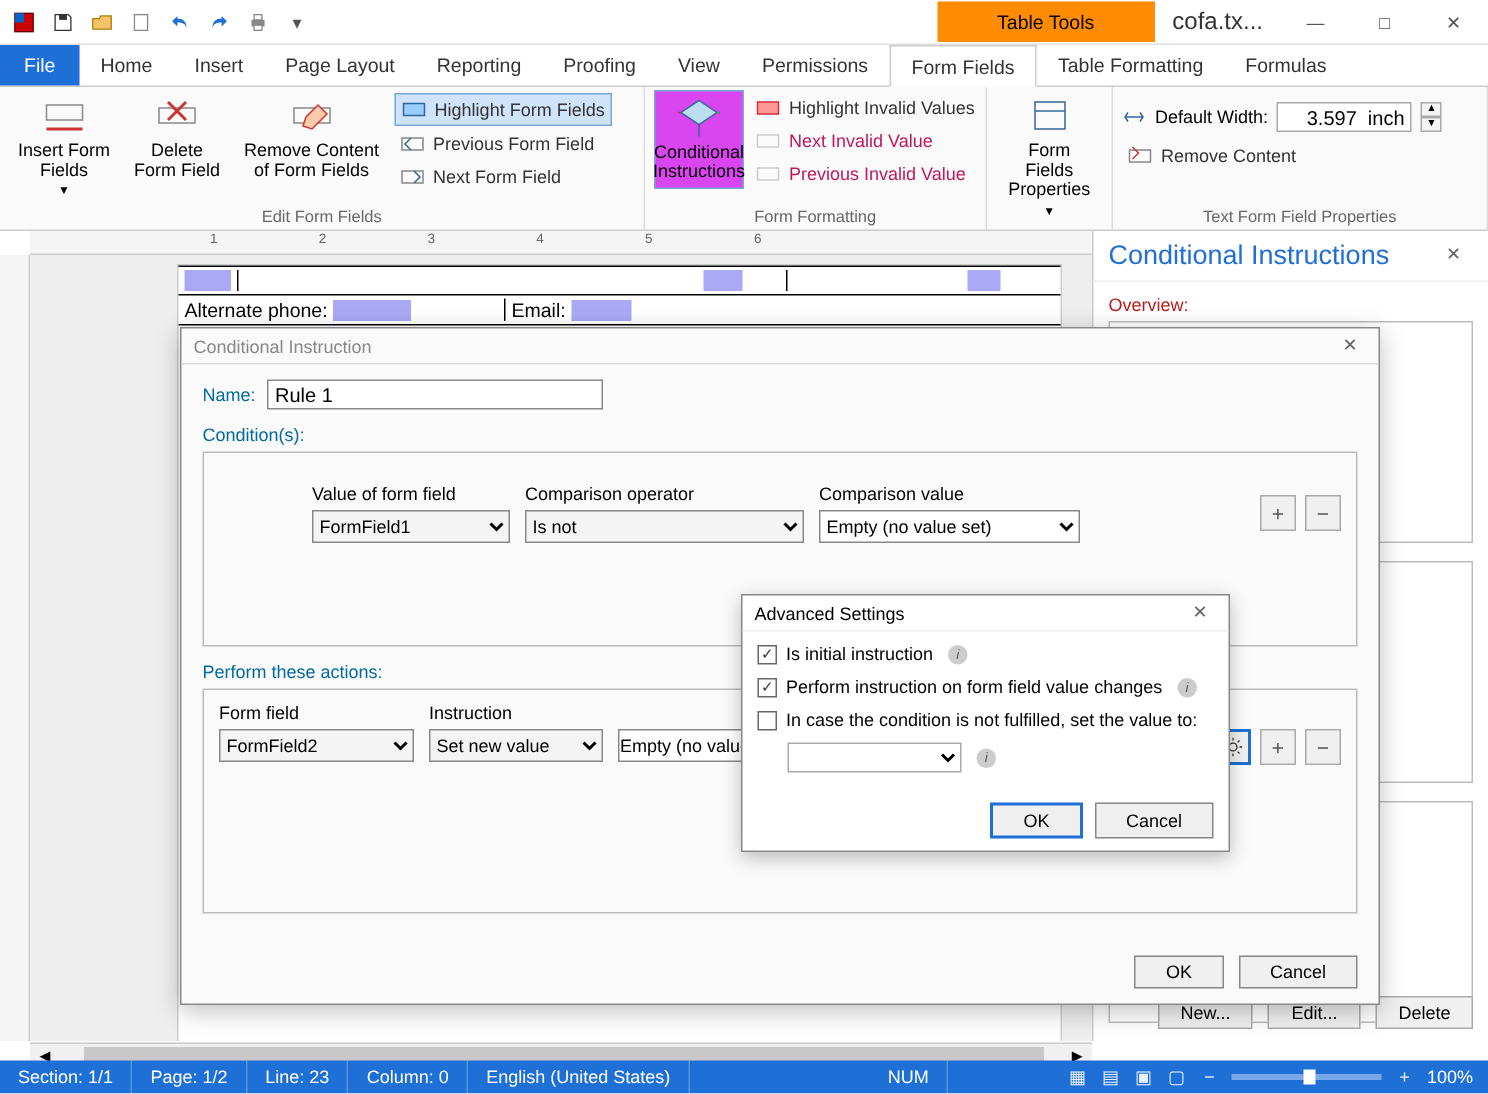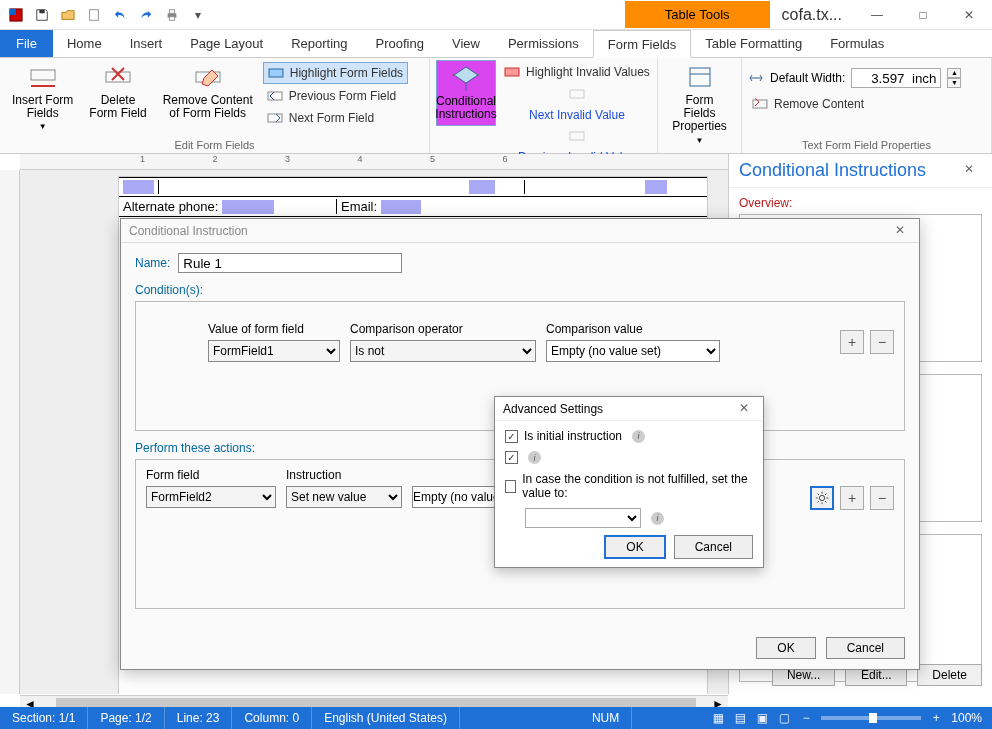--- a/index.html
+++ b/index.html
@@ -25,21 +25,21 @@
 
 .ribbon { height: 96px; background: #fafafa; border-bottom: 1px solid #ccc; display: flex; font-size: 12px; }
 .ribbon-group { border-right: 1px solid #ddd; display: flex; flex-direction: column; padding: 2px 6px 0; }
 .ribbon-group-title { font-size: 11px; color: #666; text-align: center; padding: 2px 0; }
 .ribbon-body { flex: 1; display: flex; align-items: flex-start; gap: 4px; }
 .big-btn { display: flex; flex-direction: column; align-items: center; justify-content: flex-start; padding: 4px 6px; gap: 2px; text-align: center; cursor: pointer; min-width: 60px; }
 .big-btn.active { background: #d946ef; border: 1px solid #7aa7d8; }
 .big-icon { width: 28px; height: 28px; display: flex; align-items: center; justify-content: center; }
 .small-btn-col { display: flex; flex-direction: column; gap: 2px; padding-top: 2px; }
 .small-btn { display: flex; align-items: center; gap: 6px; padding: 2px 4px; cursor: pointer; color: #333; white-space: nowrap; }
-.small-btn.disabled { color: #1d4ed8; flex-direction: column; }
+.small-btn.disabled { color: #be185d; }
 .small-icon { width: 16px; height: 16px; display: inline-flex; align-items: center; justify-content: center; }
 
 
 .right-panel { position: absolute; right: 0; top: 154px; width: 264px; height: 540px; background: #fff; border-left: 1px solid #ccc; }
 .rp-header { display: flex; align-items: center; justify-content: space-between; padding: 6px 10px; border-bottom: 1px solid #eee; }
 .rp-title { color: #1e6fd6; font-size: 18px; }
 .rp-close { width: 18px; height: 18px; color: #666; cursor: pointer; }
 .rp-body { padding: 8px 10px; }
 .rp-overview { font-size: 12px; color: #b91c1c; margin-bottom: 4px; }
 .rp-box { height: 148px; border: 1px solid #bbb; margin-bottom: 12px; background: #fff; }
@@ -86,21 +86,21 @@
 .sq-btn.active { border: 2px solid #1e6fd6; }
 .perform-label { margin-top: 10px; margin-bottom: 4px; }
 .act-fieldset { border: 1px solid #bbb; padding: 8px 10px; min-height: 150px; position: relative; }
 .act-header { display: flex; gap: 10px; margin-bottom: 4px; }
 .act-row { display: flex; gap: 10px; align-items: center; }
 .act-icons { position: absolute; right: 10px; top: 26px; display: flex; gap: 6px; }
 .dlg-footer { position: absolute; bottom: 10px; right: 14px; display: flex; gap: 10px; }
 .btn { border: 1px solid #888; background: #efefef; padding: 3px 20px; cursor: pointer; font-size: 12px; }
 
 
-.sub-dlg { position: absolute; left: 494px; top: 396px; width: 270px; height: 172px; background: #fff; border: 1px solid #888; box-shadow: 0 4px 12px rgba(0,0,0,.25); font-size: 12px; z-index: 10; }
+.sub-dlg { position: absolute; left: 494px; top: 396px; width: 326px; height: 172px; background: #fff; border: 1px solid #888; box-shadow: 0 4px 12px rgba(0,0,0,.25); font-size: 12px; z-index: 10; }
 .sub-title { height: 24px; display: flex; align-items: center; padding: 0 8px; border-bottom: 1px solid #eee; }
 .sub-body { padding: 8px 10px; display: flex; flex-direction: column; gap: 8px; }
 .chk-row { display: flex; align-items: center; gap: 6px; }
 .chk { width: 13px; height: 13px; border: 1px solid #666; display: inline-flex; align-items: center; justify-content: center; font-size: 10px; color: #333; }
 .help-icon { width: 13px; height: 13px; border-radius: 50%; background: #ccc; color: #555; display: inline-flex; align-items: center; justify-content: center; font-size: 9px; font-style: italic; margin-left: 4px; }
 .sub-combo { border: 1px solid #aaa; height: 20px; width: 116px; margin-left: 20px; background: #fff; }
 .sub-footer { position: absolute; bottom: 8px; right: 10px; display: flex; gap: 8px; }
 .btn.primary { border: 2px solid #1e6fd6; }
 
 
@@ -454,20 +454,21 @@
     <span class="dlg-close">✕</span>
   </div>
   <div class="sub-body">
     <div class="chk-row">
       <span class="chk">✓</span>
       <span>Is initial instruction</span>
       <span class="help-icon">i</span>
     </div>
     <div class="chk-row">
       <span class="chk">✓</span>
+      <span>Perform instruction on form field value changes</span>
       <span class="help-icon">i</span>
     </div>
     <div class="chk-row">
       <span class="chk"></span>
       <span>In case the condition is not fulfilled, set the value to:</span>
     </div>
     <div class="chk-row">
       <select class="sub-combo"><option></option></select>
       <span class="help-icon">i</span>
     </div>

